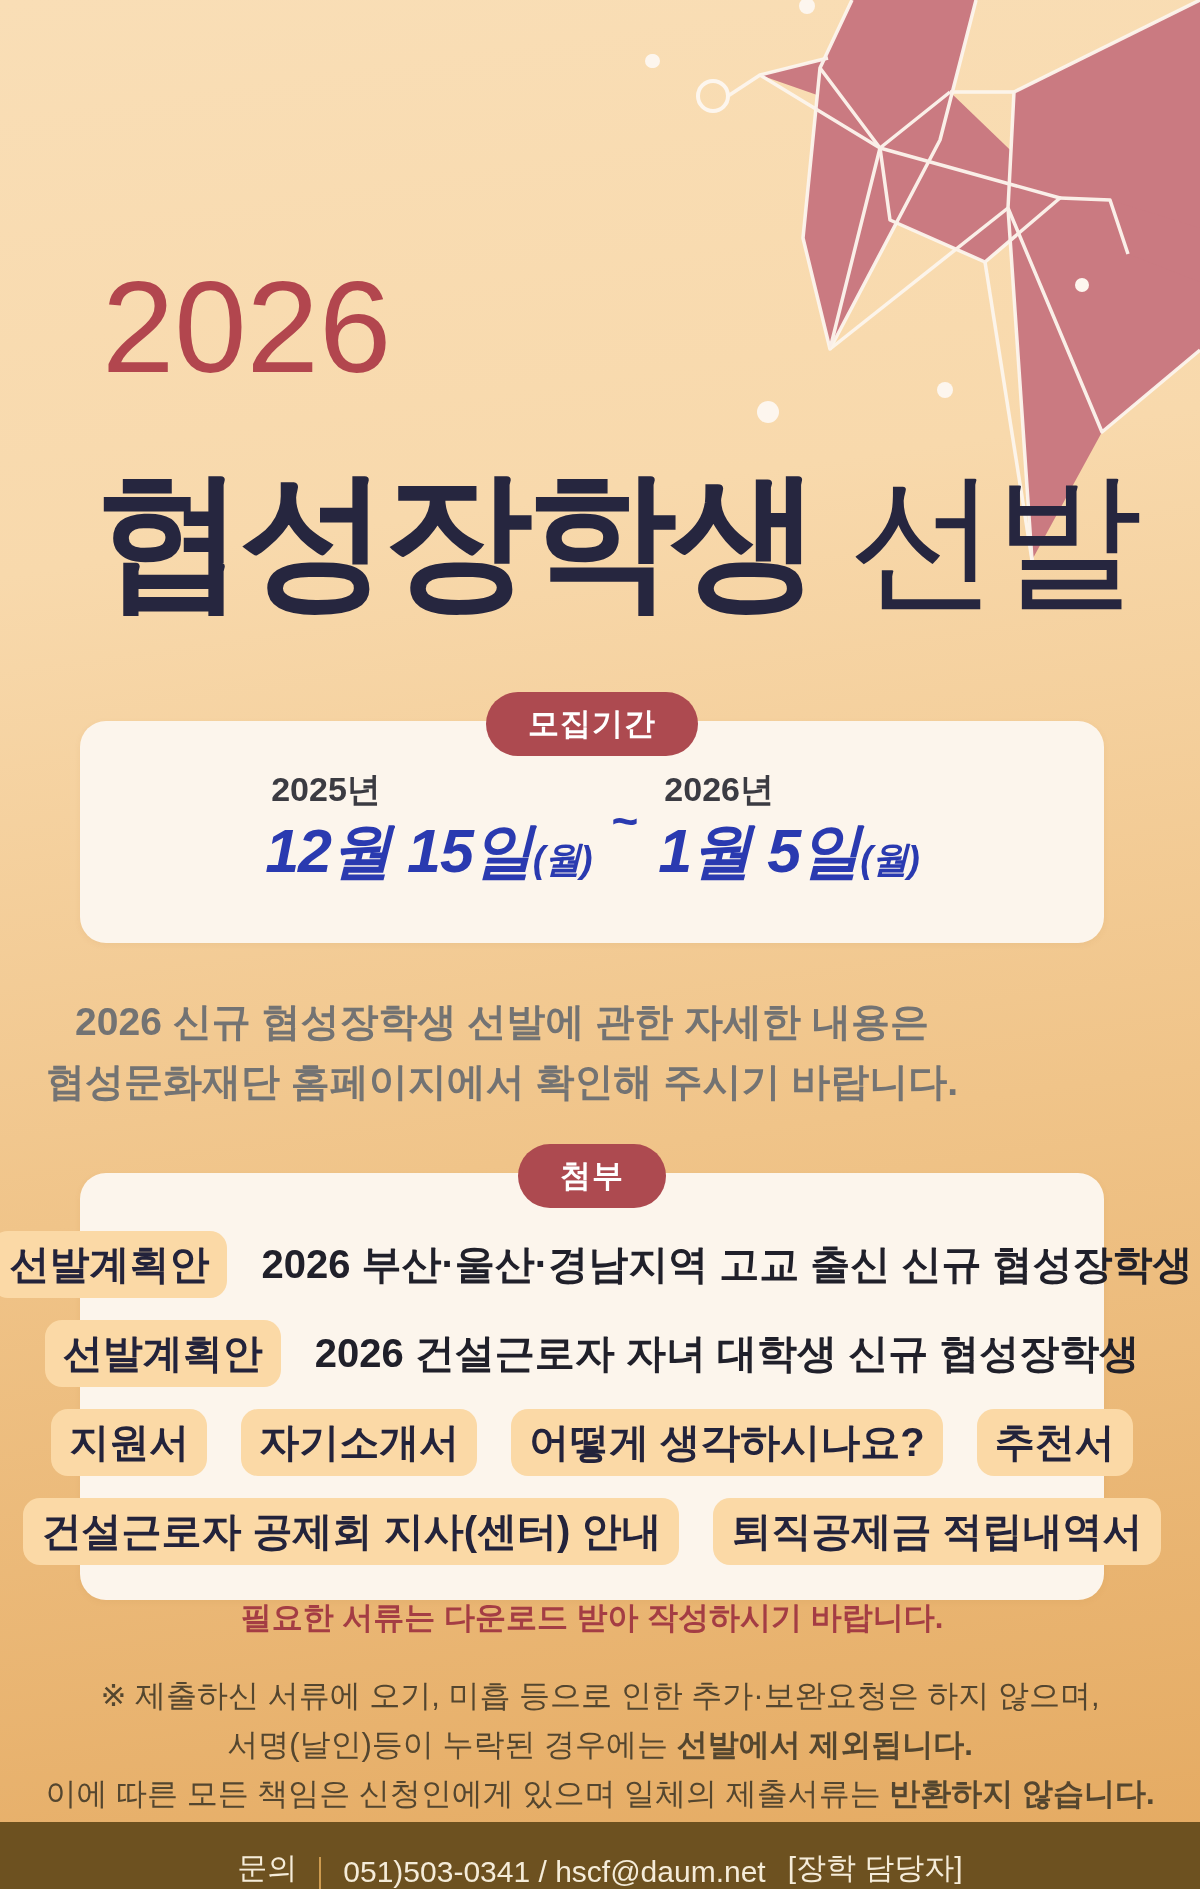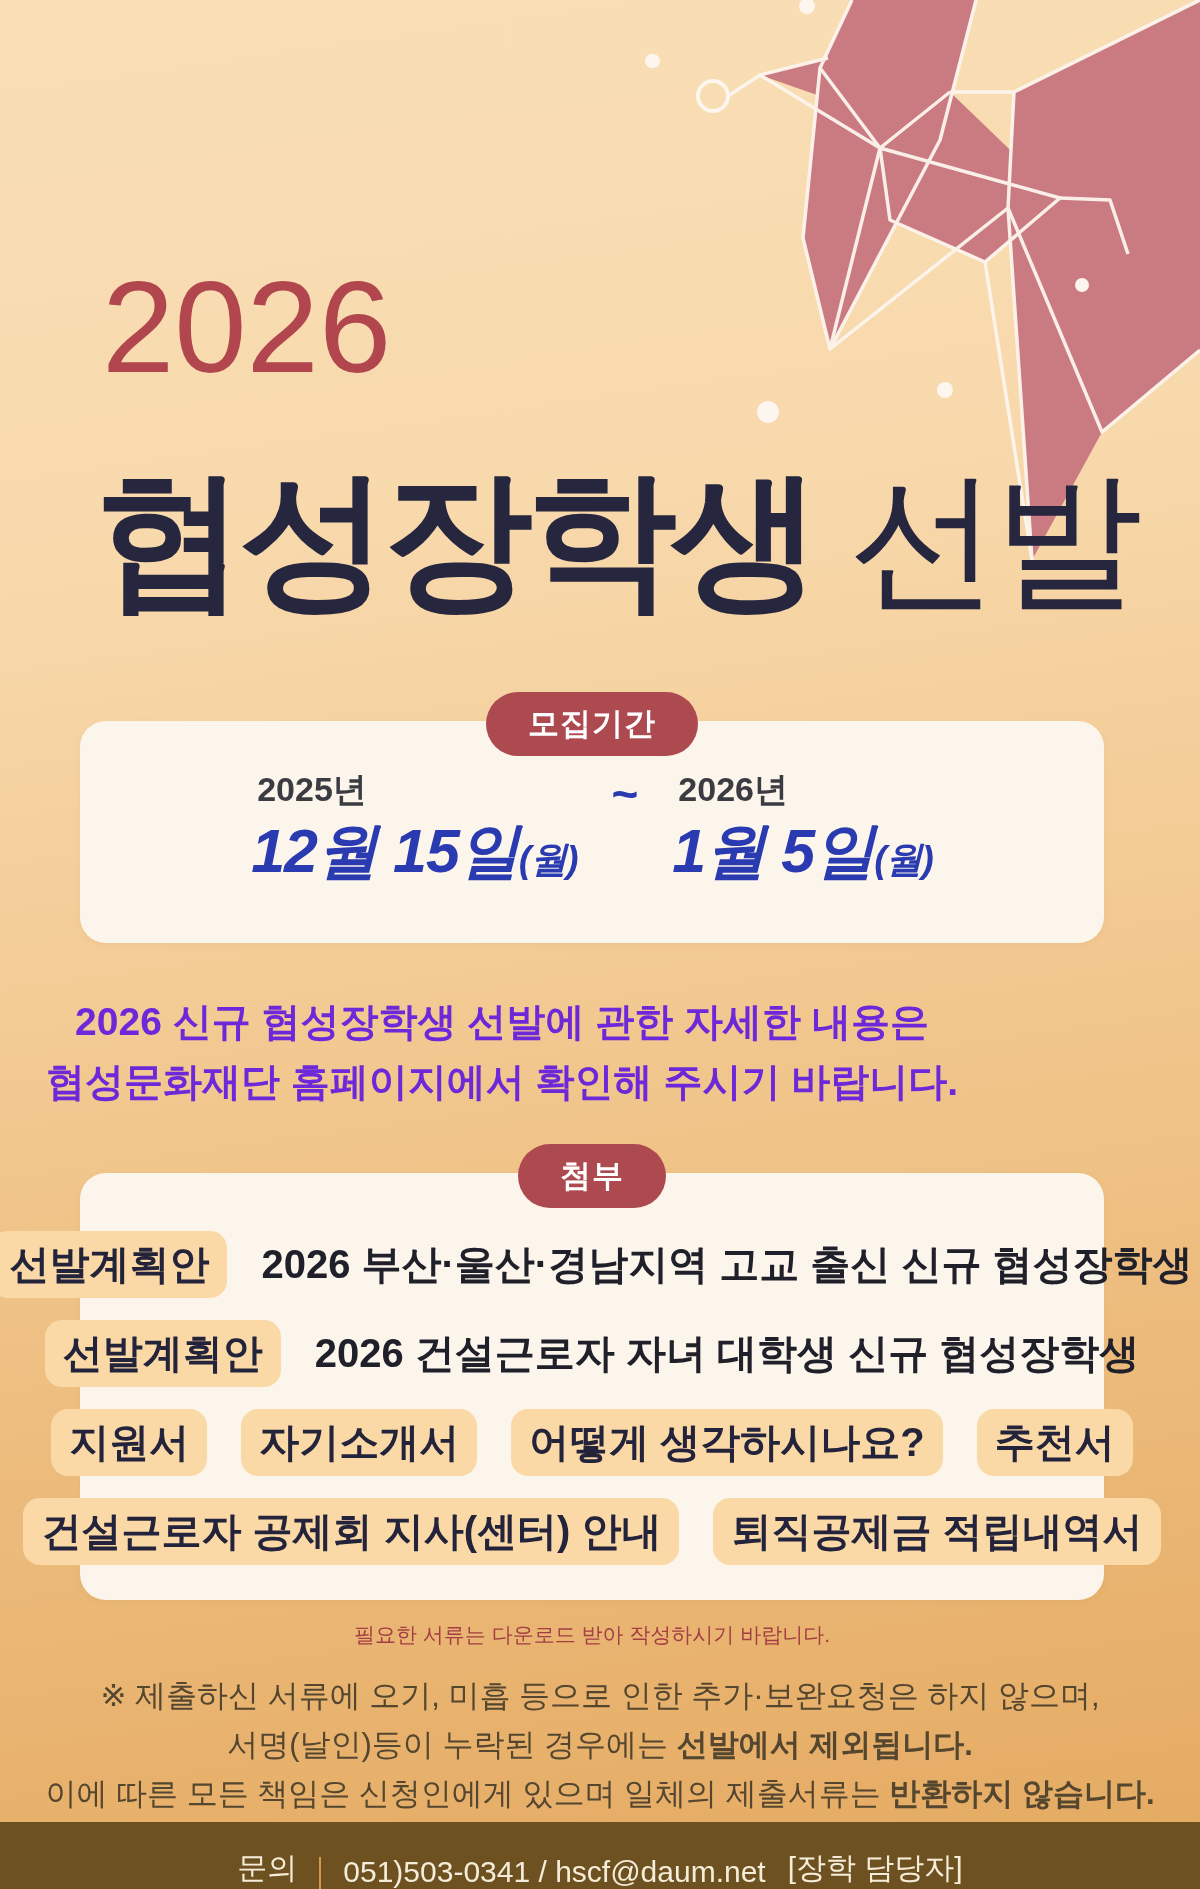--- a/index.html
+++ b/index.html
@@ -27,42 +27,42 @@
     box-shadow:0 2px 6px rgba(160,110,50,0.08);
   }
   .card-badge{
     position:absolute;left:50%;transform:translateX(-50%);top:-29px;
     background:#ad4a50;color:#ffffff;font-weight:800;font-size:31px;
     padding:11px 42px;border-radius:999px;white-space:nowrap;letter-spacing:1px;
   }
   #recruit-card{top:721px;height:222px;}
   #attach-card{top:1173px;height:427px;}
 
-  .date-wrap{display:flex;justify-content:center;align-items:flex-start;gap:34px;padding-top:46px;}
+  .date-wrap{display:flex;justify-content:center;align-items:center;gap:20px;padding-top:46px;}
   .date-group{display:flex;flex-direction:column;align-items:flex-start;}
   .date-year{font-size:34px;font-weight:600;color:#3b3b42;margin-bottom:8px;padding-left:6px;}
   .date-main{font-size:61px;font-weight:800;color:#2a3ab0;letter-spacing:-1px;line-height:1;white-space:nowrap;font-style:italic;}
   .date-day{font-size:37px;font-weight:800;}
   .tilde{font-size:46px;font-weight:800;color:#2a3ab0;padding-bottom:8px;}
 
   .notice{
     position:absolute;left:0;top:992px;width:1004px;text-align:center;
-    font-size:39px;color:#6d28d9;line-height:1.55;font-weight:600;
+    font-size:39px;color:#737373;line-height:1.55;font-weight:600;
   }
   .notice .heavy{font-weight:800;}
 
   .attach-inner{display:flex;flex-direction:column;align-items:center;gap:22px;padding-top:58px;}
   .attach-row{display:flex;align-items:center;justify-content:flex-end;gap:34px;
     font-size:40px;color:#20202a;font-weight:700;white-space:nowrap;}
   .pill{
     background:#fbd9a6;color:#23233b;font-weight:800;border-radius:17px;
     padding:6px 18px;display:inline-block;white-space:nowrap;
   }
   .download-note{
-    margin-top:34px;font-size:21px;font-weight:400;color:#a43d44;text-align:center;
+    margin-top:10px;font-size:31px;font-weight:700;color:#a43d44;text-align:center;
   }
 
   .footnote{
     position:absolute;left:0;top:1672px;width:1200px;text-align:center;
     font-size:31px;color:#54462f;line-height:1.58;font-weight:500;
   }
   .footnote .heavy{font-weight:800;}
 
   .footer-bar{
     position:absolute;left:0;top:1822px;width:1200px;height:67px;background:#6d5120;

